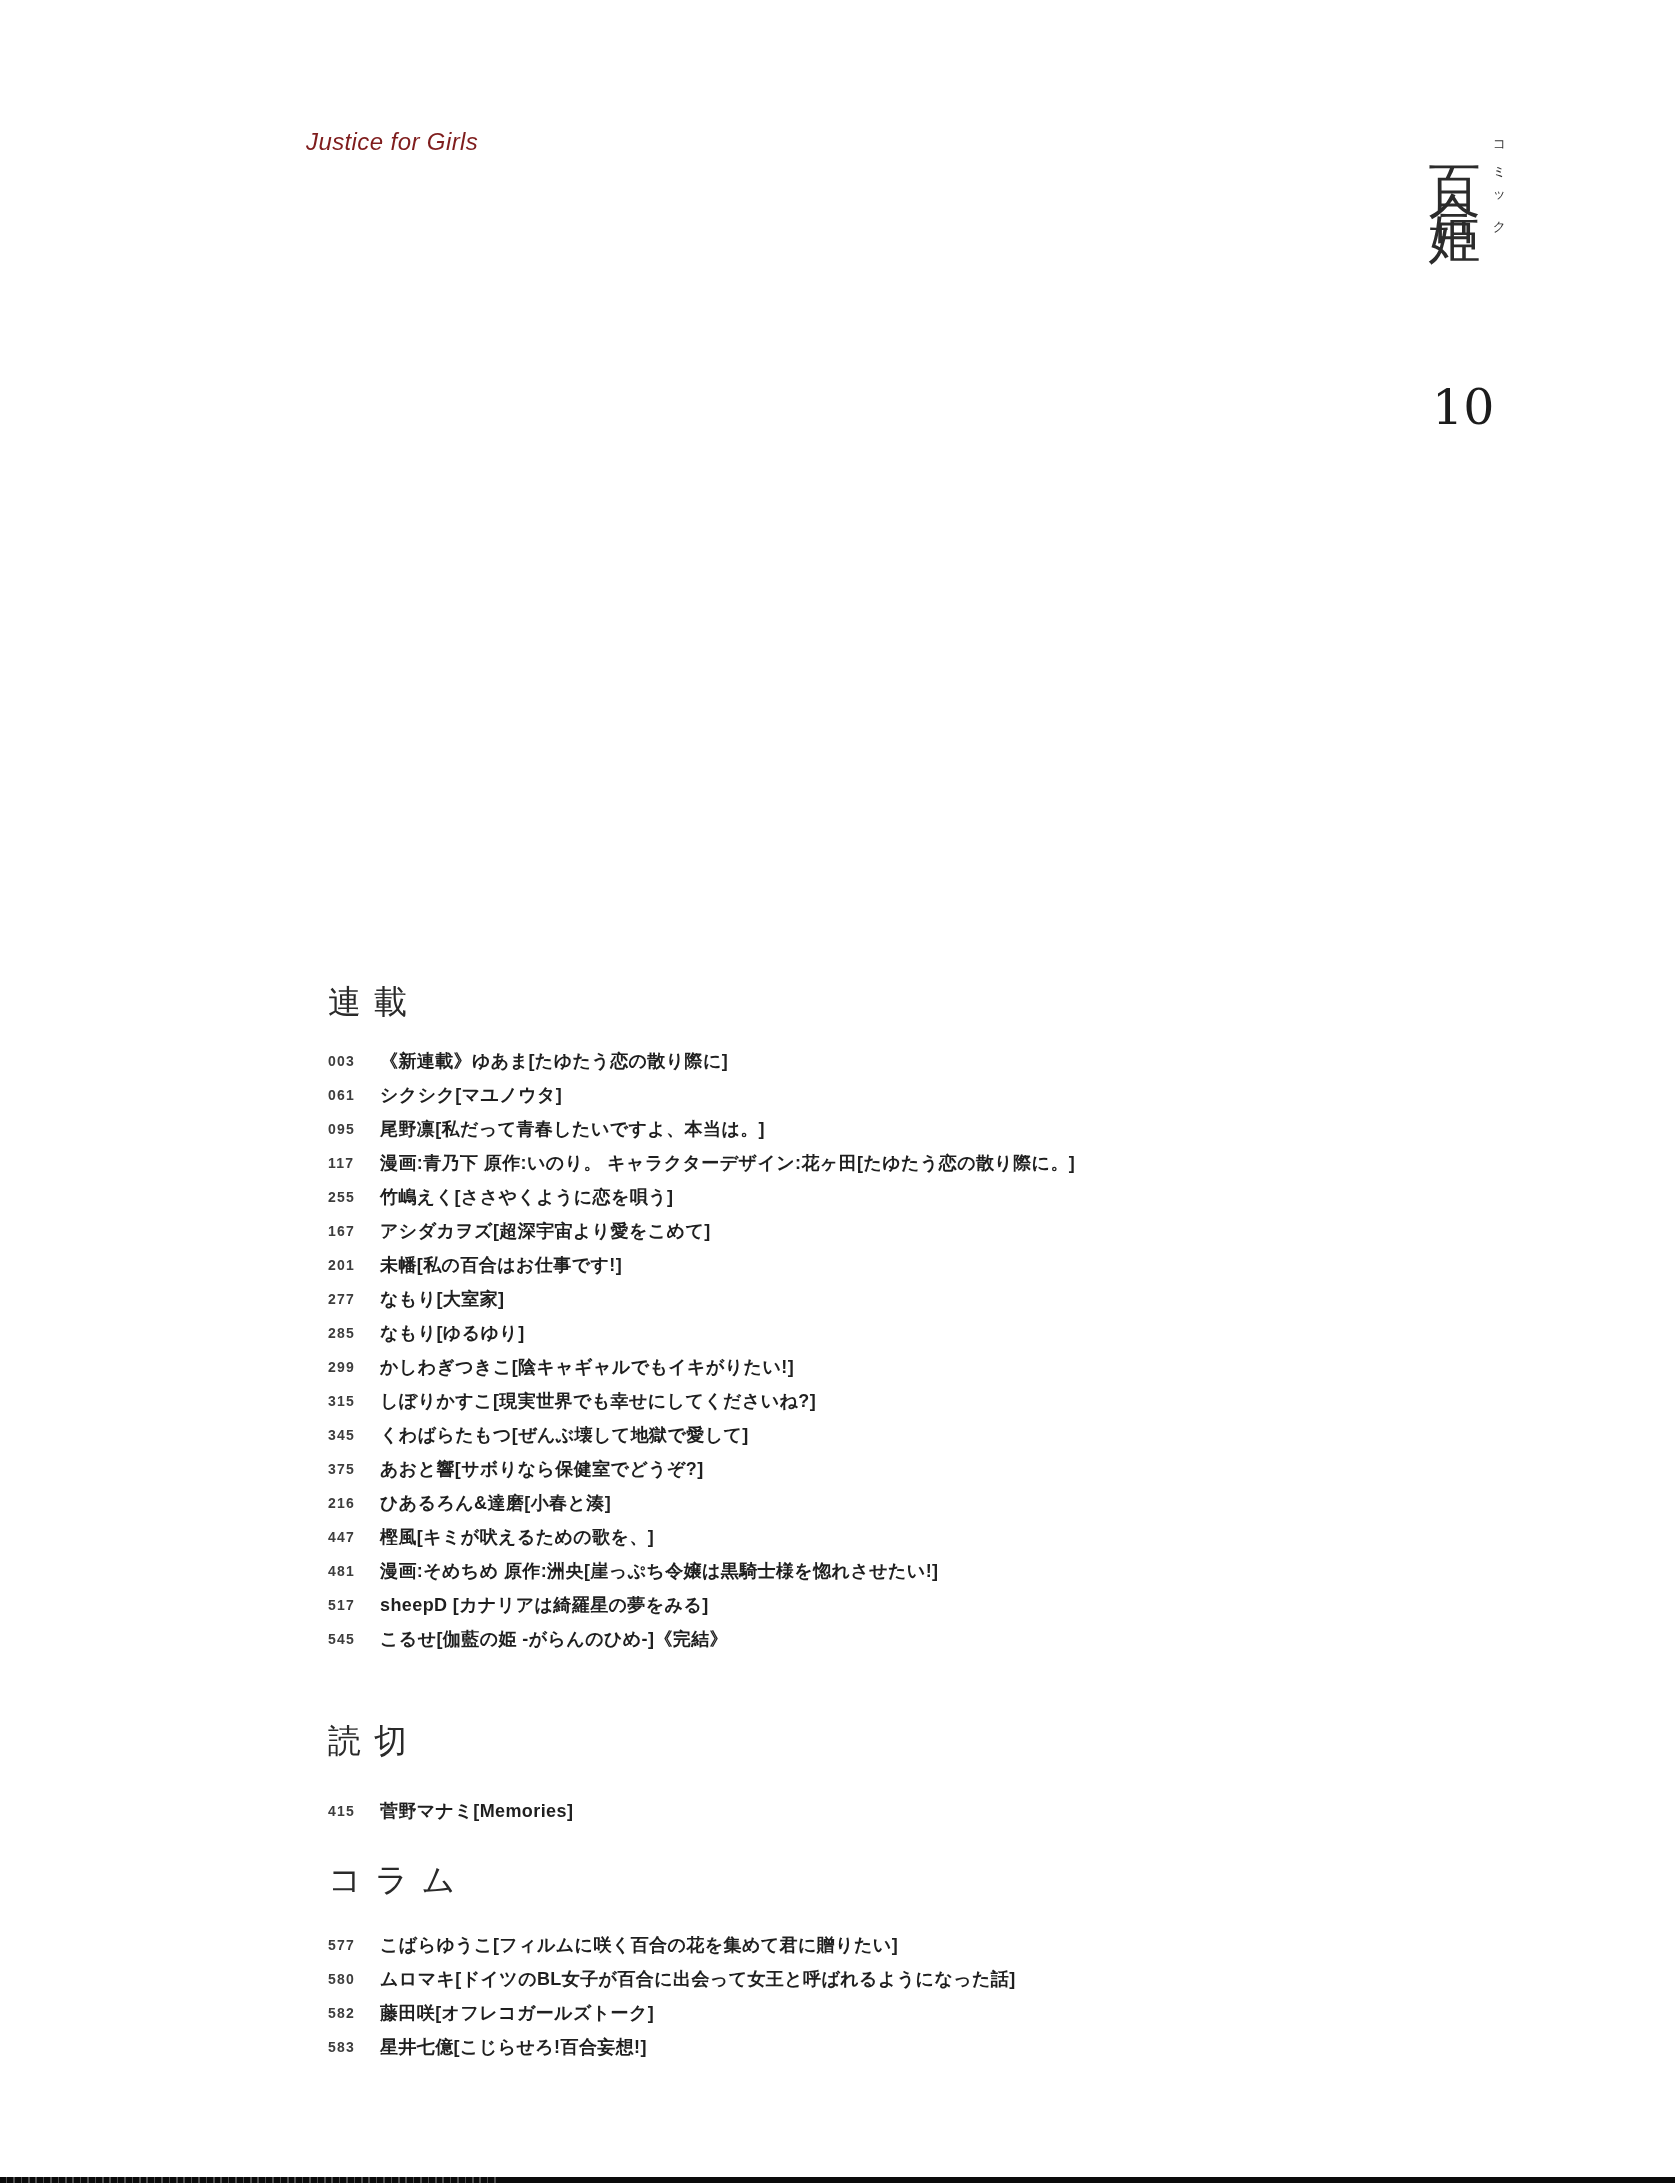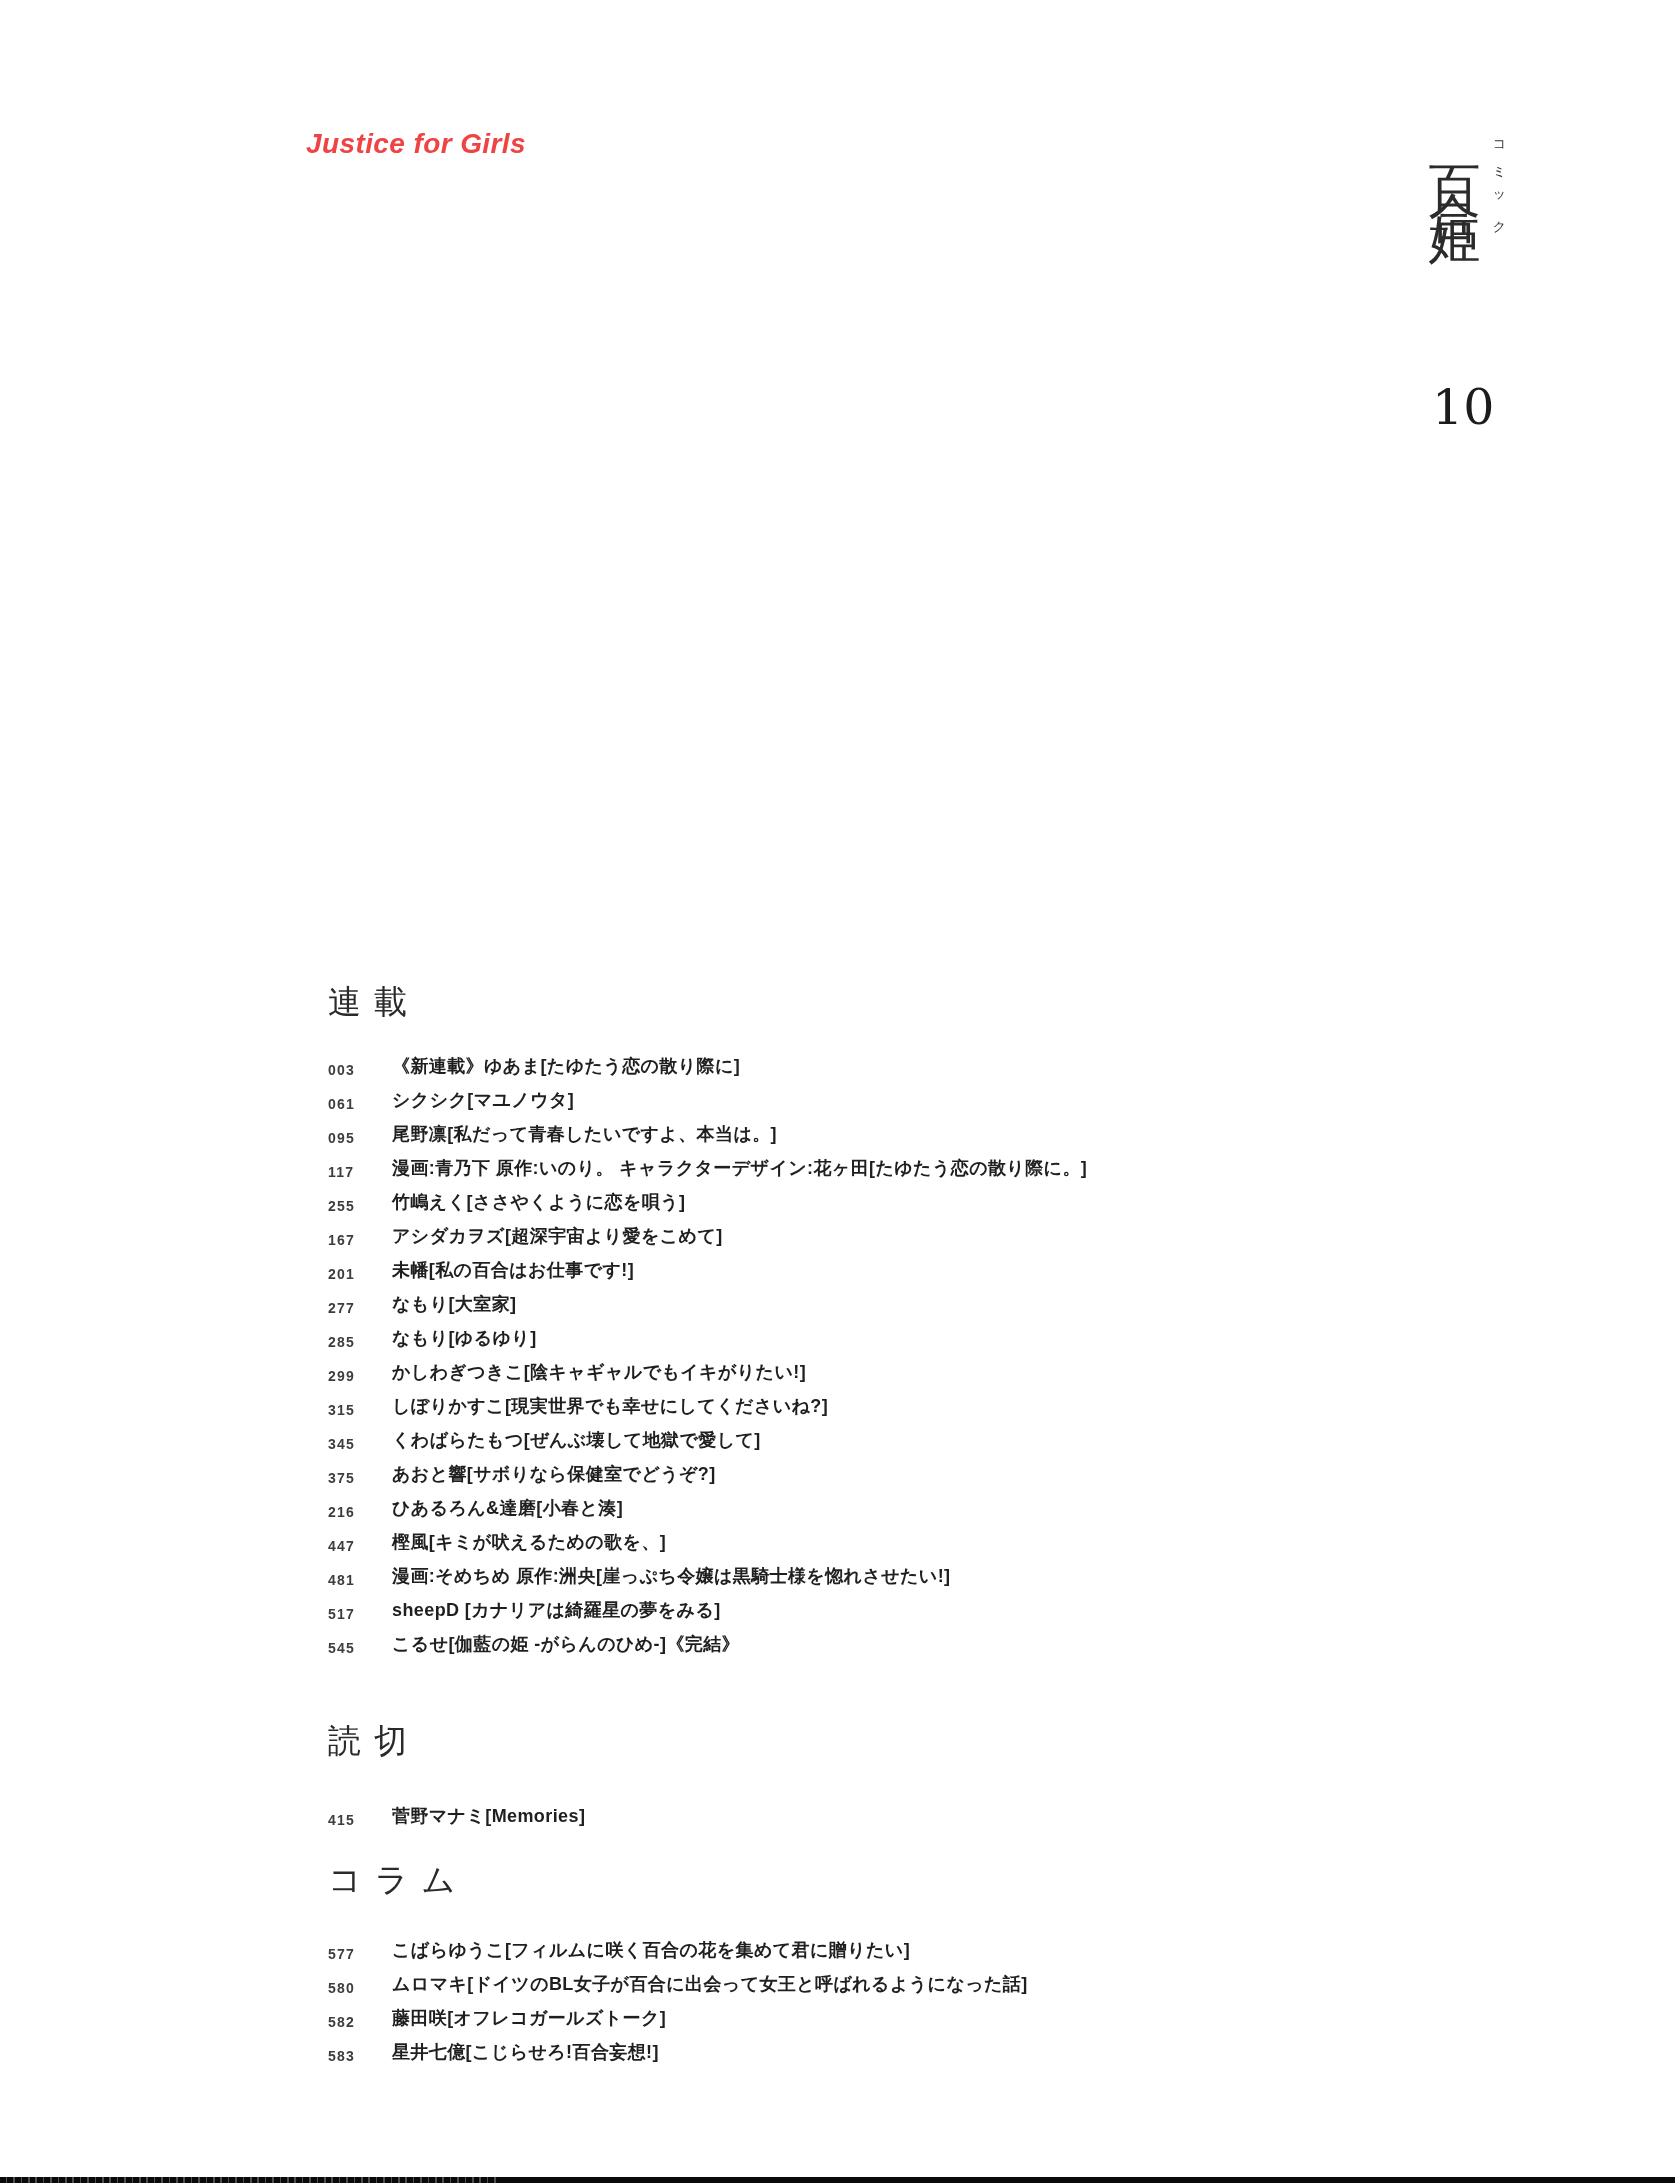--- a/index.html
+++ b/index.html
@@ -8,22 +8,22 @@
     width:1676px;height:2183px;
     margin:0 auto;
     background:#ffffff;
     overflow:hidden;
     font-family:"Liberation Sans", sans-serif;
     color:#1f1f1f;
   }
   
   .tagline{
     position:absolute;left:306px;top:128px;
-    font-style:italic;font-weight:700;font-size:28px;
-    letter-spacing:0.4px;color:#ef4444;
+    font-style:italic;font-weight:400;font-size:24px;
+    letter-spacing:0.4px;color:#7f1d1d;
   }
   
   .logo-title{
     position:absolute;left:1429px;top:125px;
     writing-mode:vertical-rl;text-orientation:upright;
     font-size:52px;font-weight:200;letter-spacing:25px;
     color:#2b2b2b;line-height:1;
   }
   .logo-ruby{
     position:absolute;left:1493px;top:132px;
@@ -44,21 +44,21 @@
   .section-column{top:1862px;}
   .sec-heading{
     font-size:33px;font-weight:500;letter-spacing:13px;
     color:#2a2a2a;line-height:36px;height:36px;
   }
   .sec-list{display:block;}
   .section-rensai  .sec-list{margin-top:24px;}
   .section-yomikiri .sec-list{margin-top:35px;}
   .section-column  .sec-list{margin-top:29.5px;}
   .row{
-    display:flex;align-items:flex-end;height:34px;gap:12px;
+    display:flex;align-items:center;height:34px;
   }
   .num{
     width:52px;flex:0 0 52px;
     font-size:14px;font-weight:700;letter-spacing:1.2px;
     color:#3d3d3d;
   }
   .title{
     font-size:18px;font-weight:600;letter-spacing:0.4px;
     color:#1f1f1f;white-space:pre;
   }

